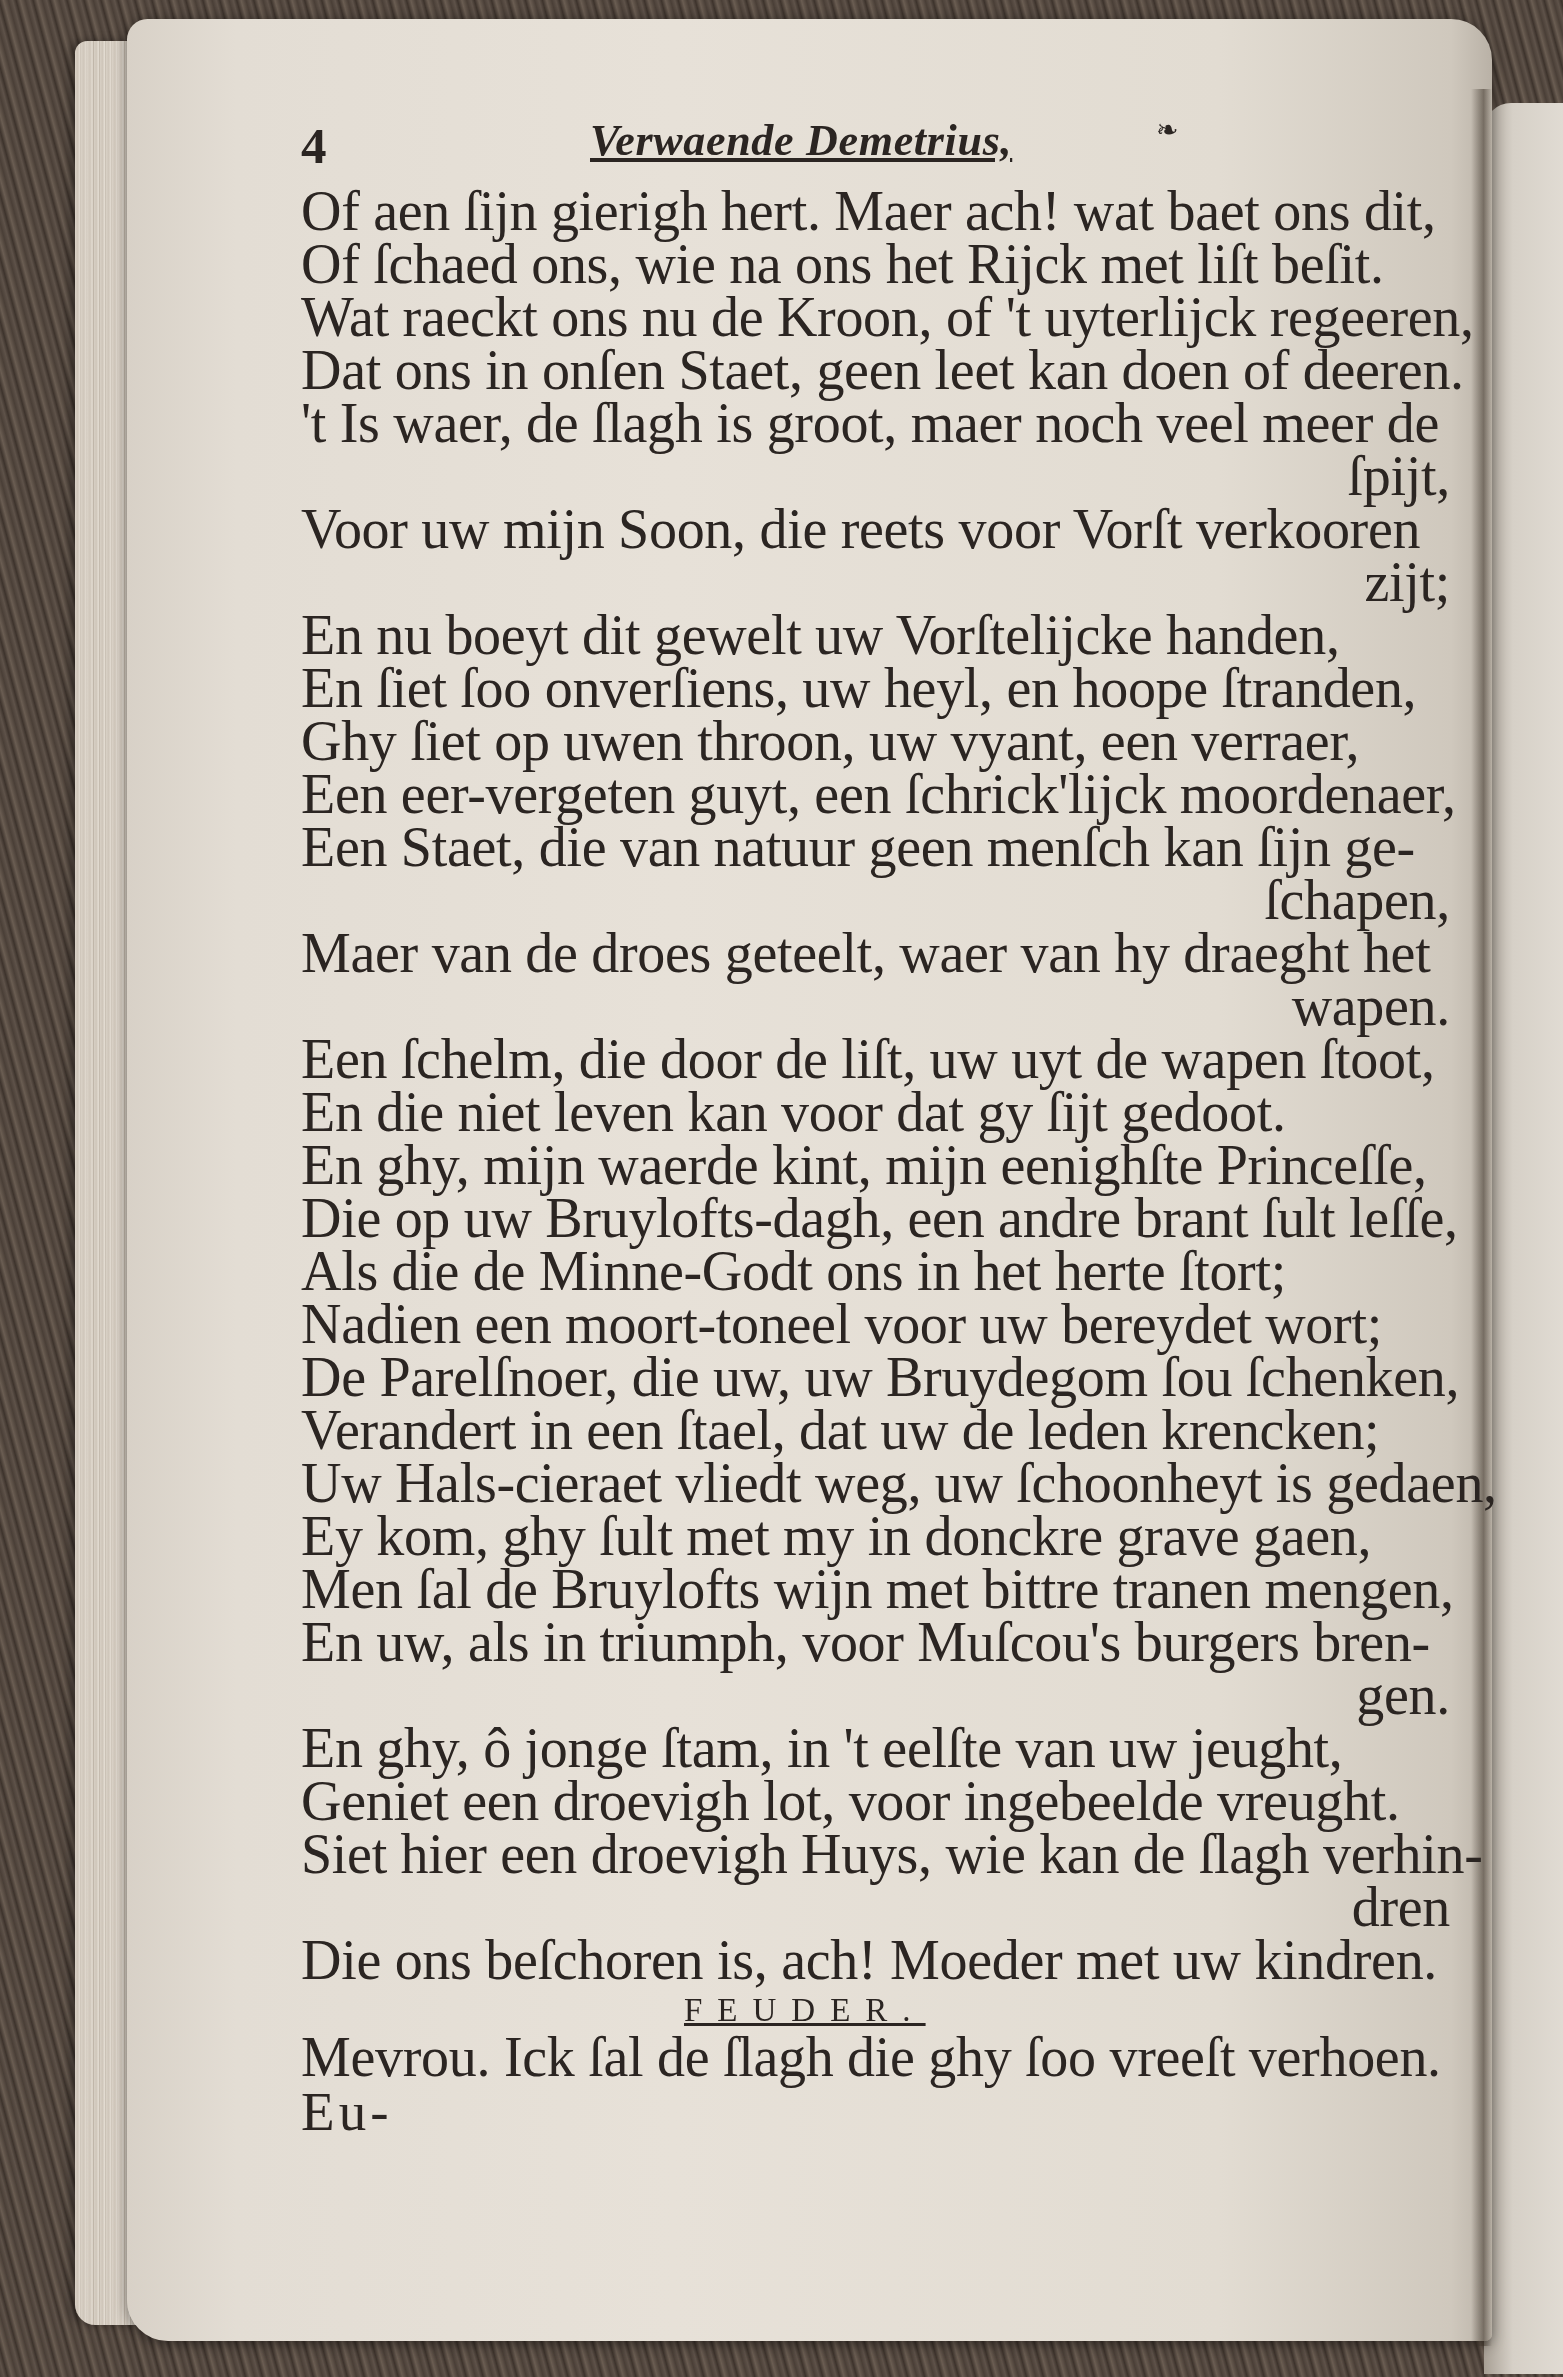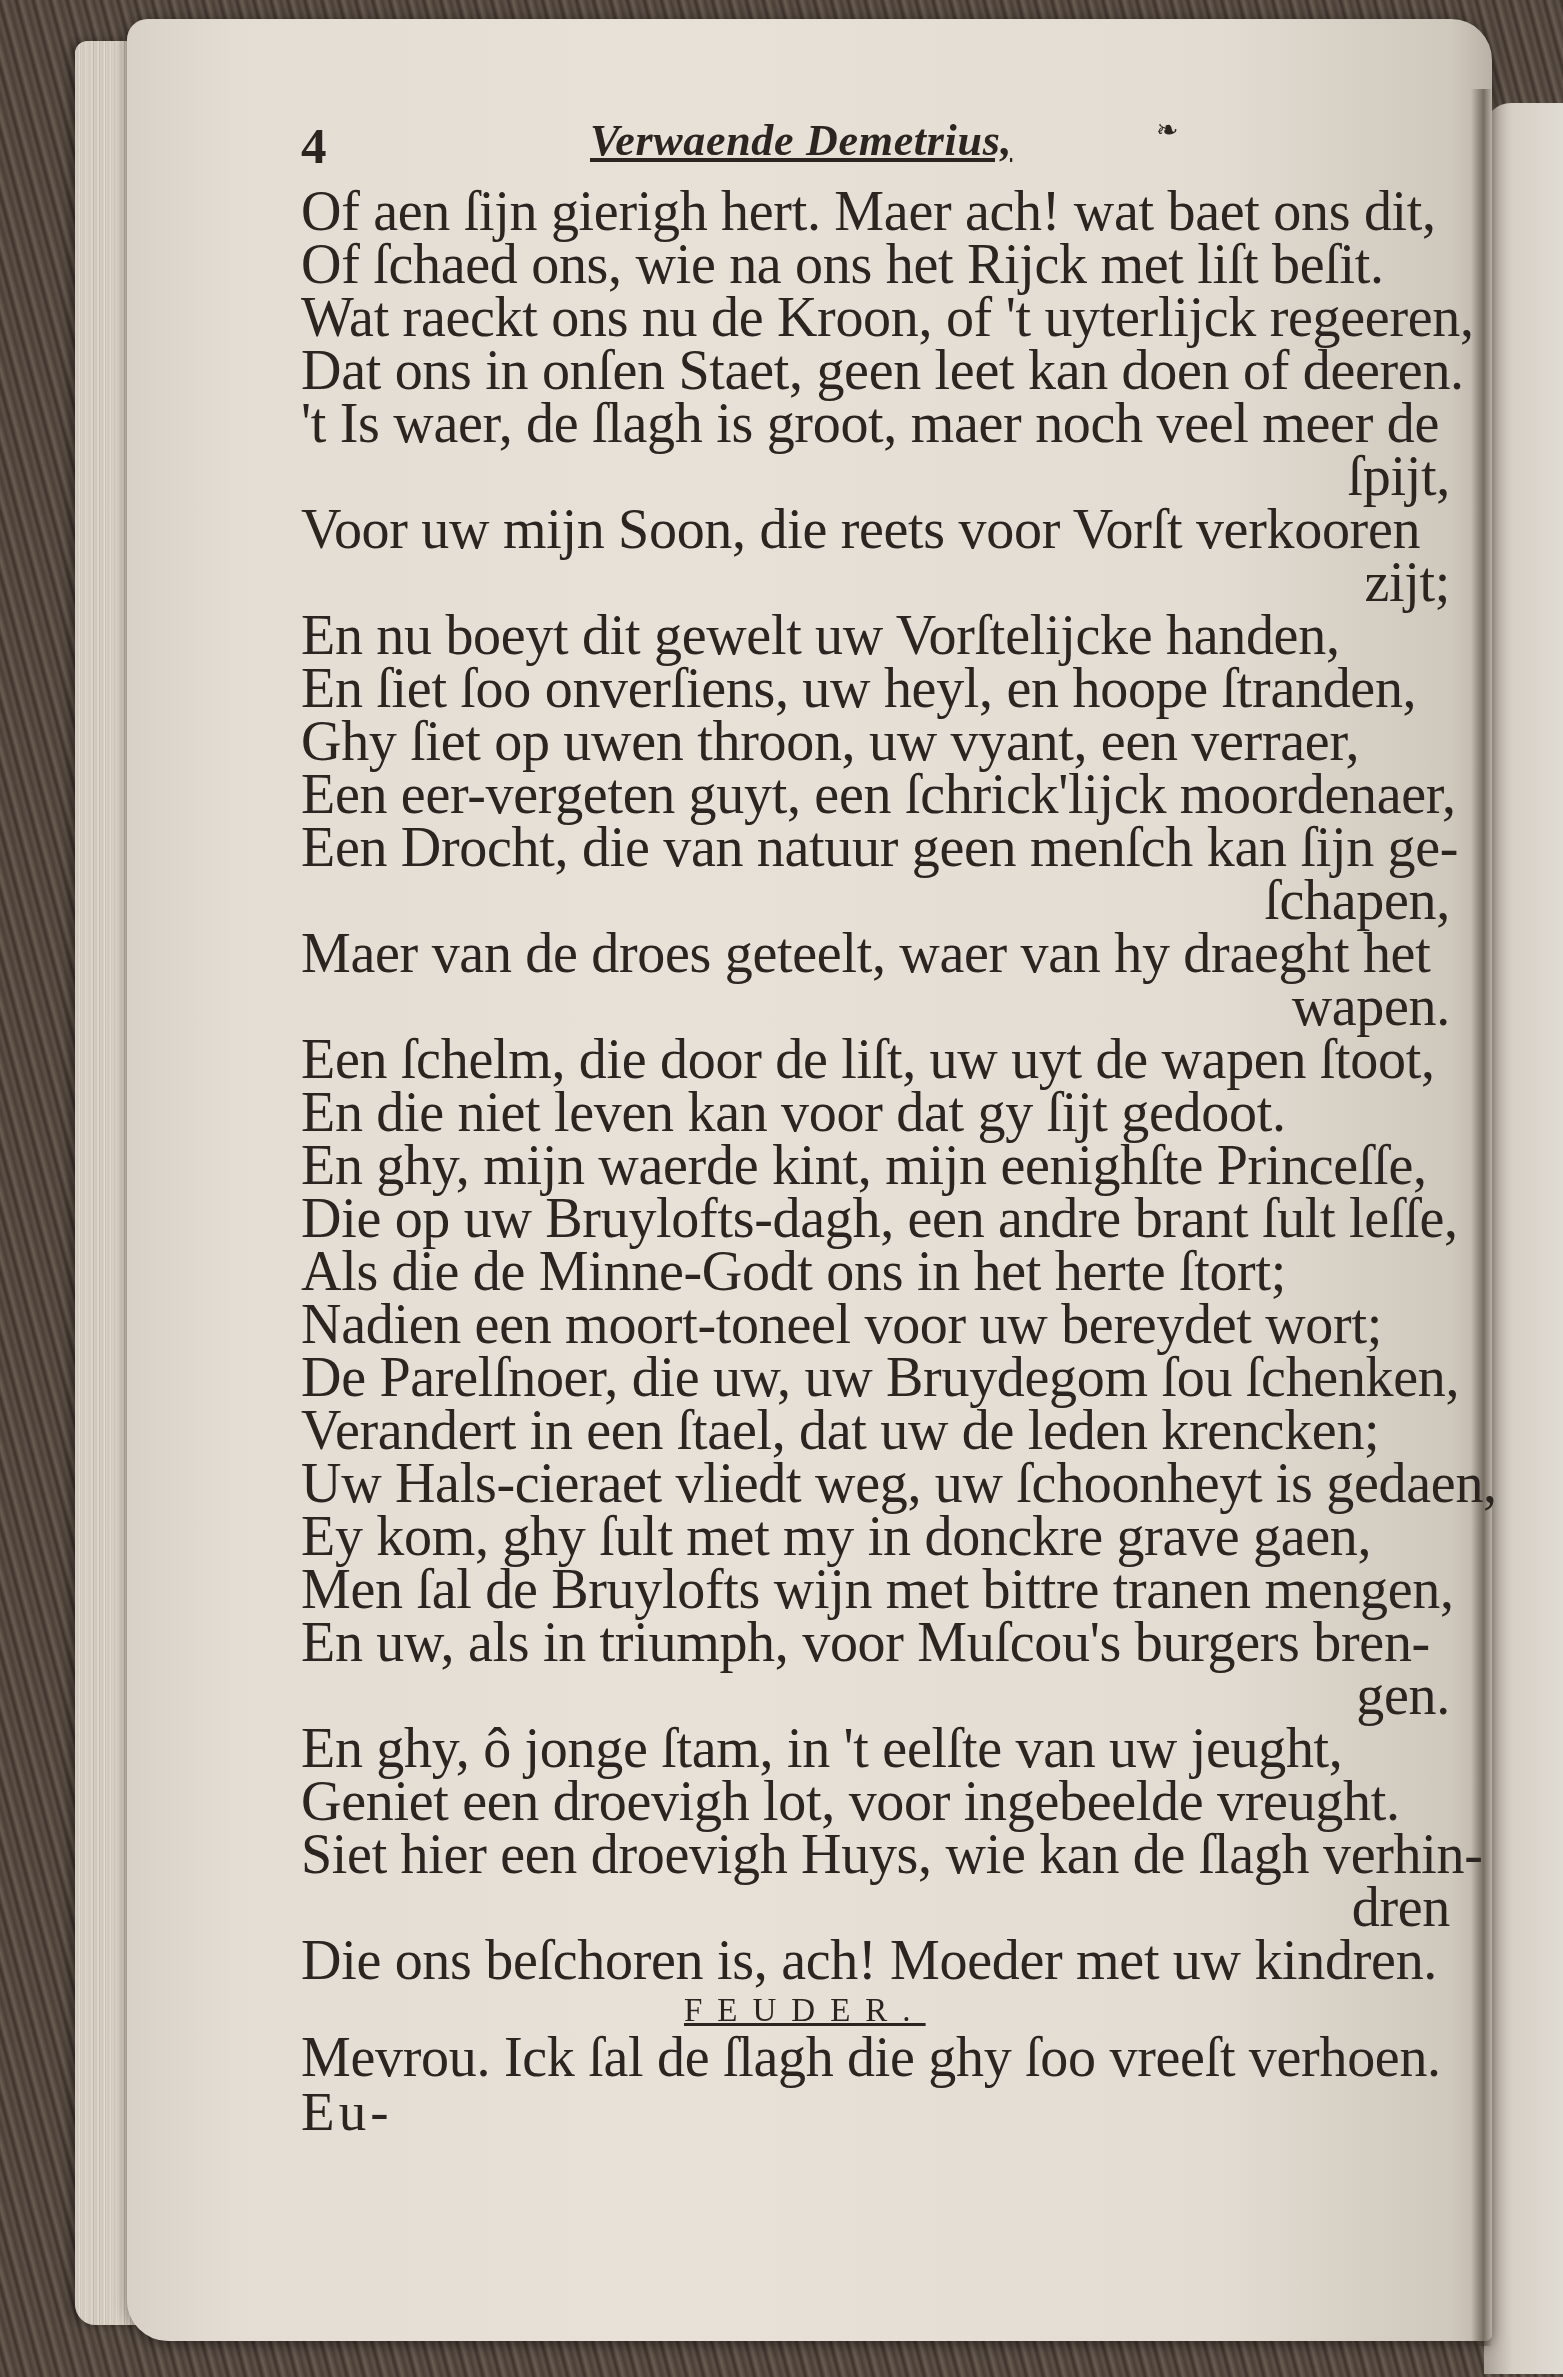--- a/index.html
+++ b/index.html
@@ -86,21 +86,21 @@
       <div class="verse-line">Wat raeckt ons nu de Kroon, of 't uyterlijck regeeren,</div>
       <div class="verse-line">Dat ons in onſen Staet, geen leet kan doen of deeren.</div>
       <div class="verse-line">'t Is waer, de ſlagh is groot, maer noch veel meer de</div>
       <div class="verse-line cont">ſpijt,</div>
       <div class="verse-line">Voor uw mijn Soon, die reets voor Vorſt verkooren</div>
       <div class="verse-line cont">zijt;</div>
       <div class="verse-line">En nu boeyt dit gewelt uw Vorſtelijcke handen,</div>
       <div class="verse-line">En ſiet ſoo onverſiens, uw heyl, en hoope ſtranden,</div>
       <div class="verse-line">Ghy ſiet op uwen throon, uw vyant, een verraer,</div>
       <div class="verse-line">Een eer-vergeten guyt, een ſchrick'lijck moordenaer,</div>
-      <div class="verse-line">Een Drocht, die van natuur geen menſch kan ſijn ge-</div>
+      <div class="verse-line">Een Staet, die van natuur geen menſch kan ſijn ge-</div>
       <div class="verse-line cont">ſchapen,</div>
       <div class="verse-line">Maer van de droes geteelt, waer van hy draeght het</div>
       <div class="verse-line cont">wapen.</div>
       <div class="verse-line">Een ſchelm, die door de liſt, uw uyt de wapen ſtoot,</div>
       <div class="verse-line">En die niet leven kan voor dat gy ſijt gedoot.</div>
       <div class="verse-line">En ghy, mijn waerde kint, mijn eenighſte Princeſſe,</div>
       <div class="verse-line">Die op uw Bruylofts-dagh, een andre brant ſult leſſe,</div>
       <div class="verse-line">Als die de Minne-Godt ons in het herte ſtort;</div>
       <div class="verse-line">Nadien een moort-toneel voor uw bereydet wort;</div>
       <div class="verse-line">De Parelſnoer, die uw, uw Bruydegom ſou ſchenken,</div>

